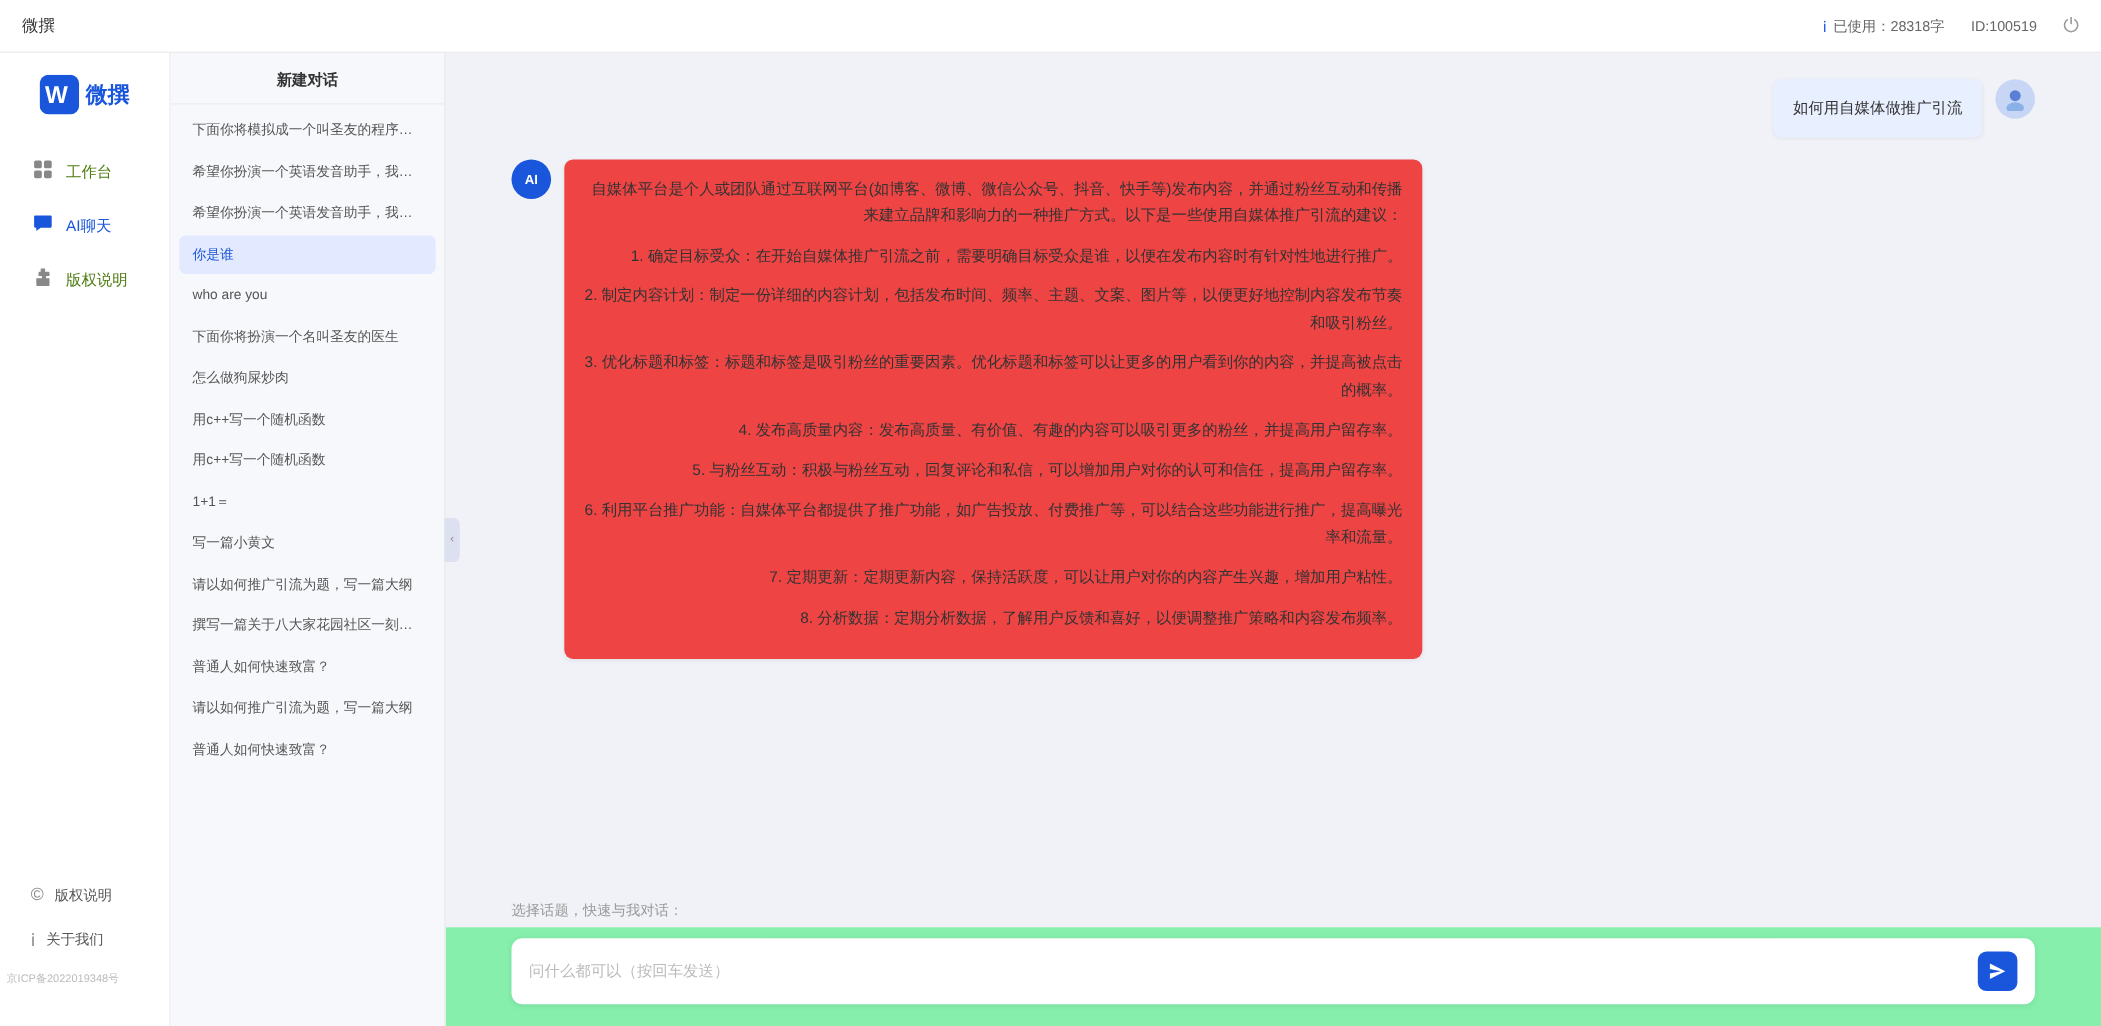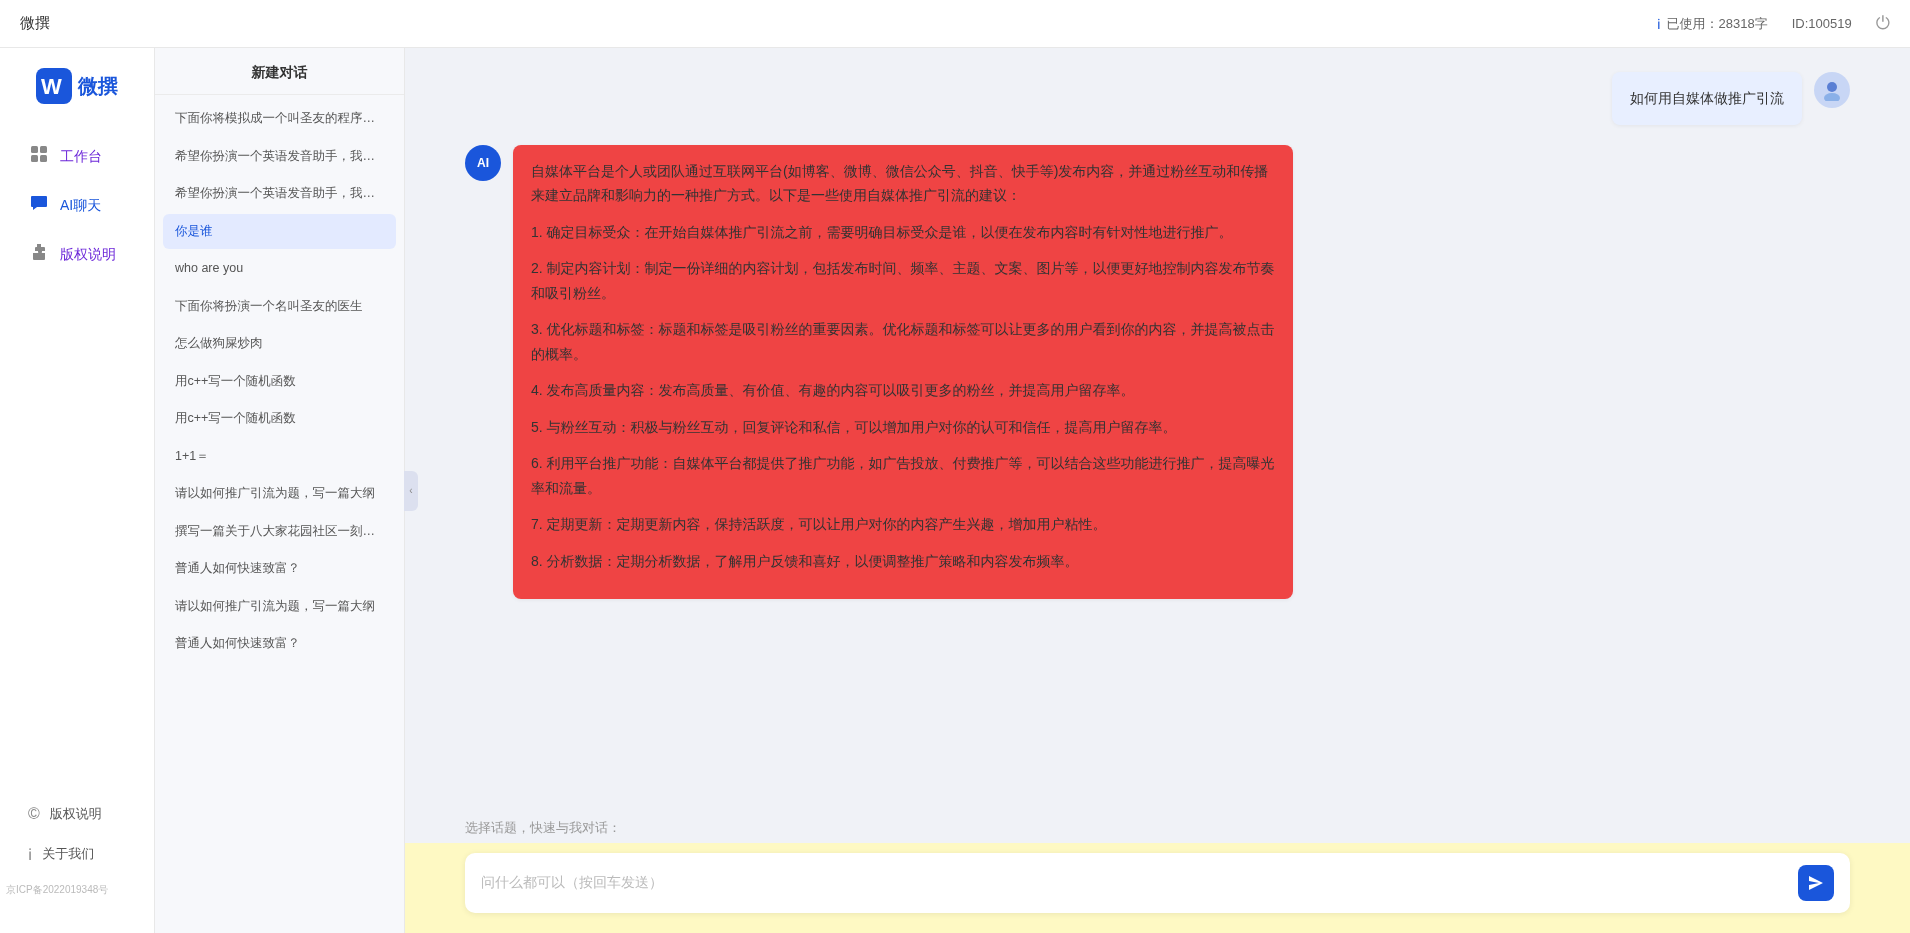--- a/index.html
+++ b/index.html
@@ -81,21 +81,21 @@
       width: 100%;
       gap: 4px;
       flex: 1;
     }
     .nav-item {
       display: flex;
       align-items: center;
       gap: 10px;
       padding: 10px 20px;
       cursor: pointer;
-      color: #6d28d9;
+      color: #4d7c0f;
       font-size: 14px;
       border-radius: 4px;
       margin: 0 8px;
     }
     .nav-item.active { color: #1a56db; }
     .nav-item-icon {
       font-size: 18px;
       width: 22px;
       text-align: center;
     }
@@ -185,20 +185,21 @@
       background: #f0f2f7;
       overflow: hidden;
     }
     .chat-messages {
       flex: 1;
       overflow-y: auto;
       padding: 24px 60px;
       display: flex;
       flex-direction: column;
       gap: 20px;
+      text-align: right;
     }
     .message-row {
       display: flex;
       gap: 12px;
       align-items: flex-start;
     }
     .message-row.user { justify-content: flex-end; }
     .avatar {
       width: 36px;
       height: 36px;
@@ -237,21 +238,21 @@
     
     .quick-topics {
       padding: 10px 60px 6px;
       font-size: 13px;
       color: #999;
     }
 
     
     .input-area {
       padding: 10px 60px 20px;
-      background: #fef9c3;
+      background: #86efac;
     }
     .input-box {
       background: #fff;
       border-radius: 10px;
       padding: 12px 16px;
       display: flex;
       align-items: flex-end;
       gap: 10px;
       box-shadow: 0 1px 6px rgba(0,0,0,0.08);
       min-height: 56px;
@@ -363,20 +364,21 @@
         <div class="conv-item">下面你将模拟成一个叫圣友的程序员，我说...</div>
         <div class="conv-item">希望你扮演一个英语发音助手，我提供给你...</div>
         <div class="conv-item">希望你扮演一个英语发音助手，我提供给你...</div>
         <div class="conv-item active">你是谁</div>
         <div class="conv-item">who are you</div>
         <div class="conv-item">下面你将扮演一个名叫圣友的医生</div>
         <div class="conv-item">怎么做狗屎炒肉</div>
         <div class="conv-item">用c++写一个随机函数</div>
         <div class="conv-item">用c++写一个随机函数</div>
         <div class="conv-item">1+1＝</div>
+        <div class="conv-item">写一篇小黄文</div>
         <div class="conv-item">请以如何推广引流为题，写一篇大纲</div>
         <div class="conv-item">撰写一篇关于八大家花园社区一刻钟便民生...</div>
         <div class="conv-item">普通人如何快速致富？</div>
         <div class="conv-item">请以如何推广引流为题，写一篇大纲</div>
         <div class="conv-item">普通人如何快速致富？</div>
       </div>
     <div class="collapse-btn">‹</div>
   </div>
 
   <div class="chat-area">

